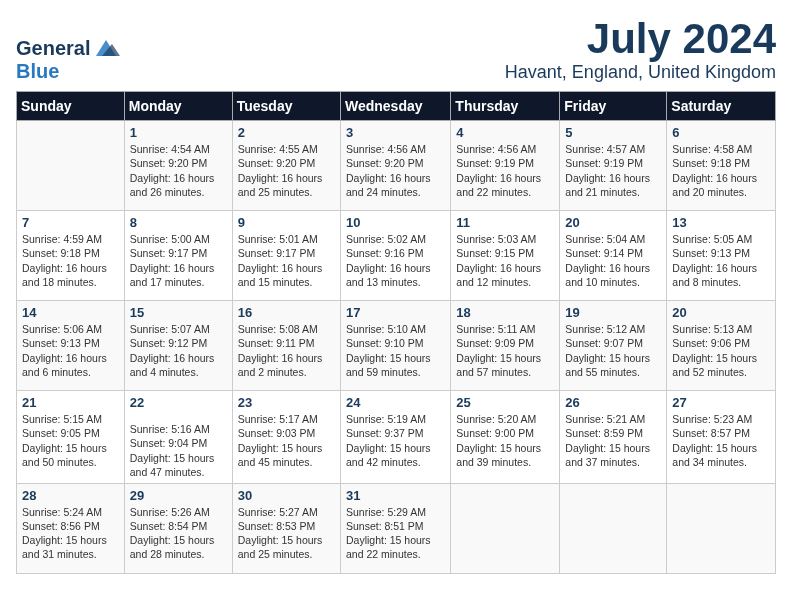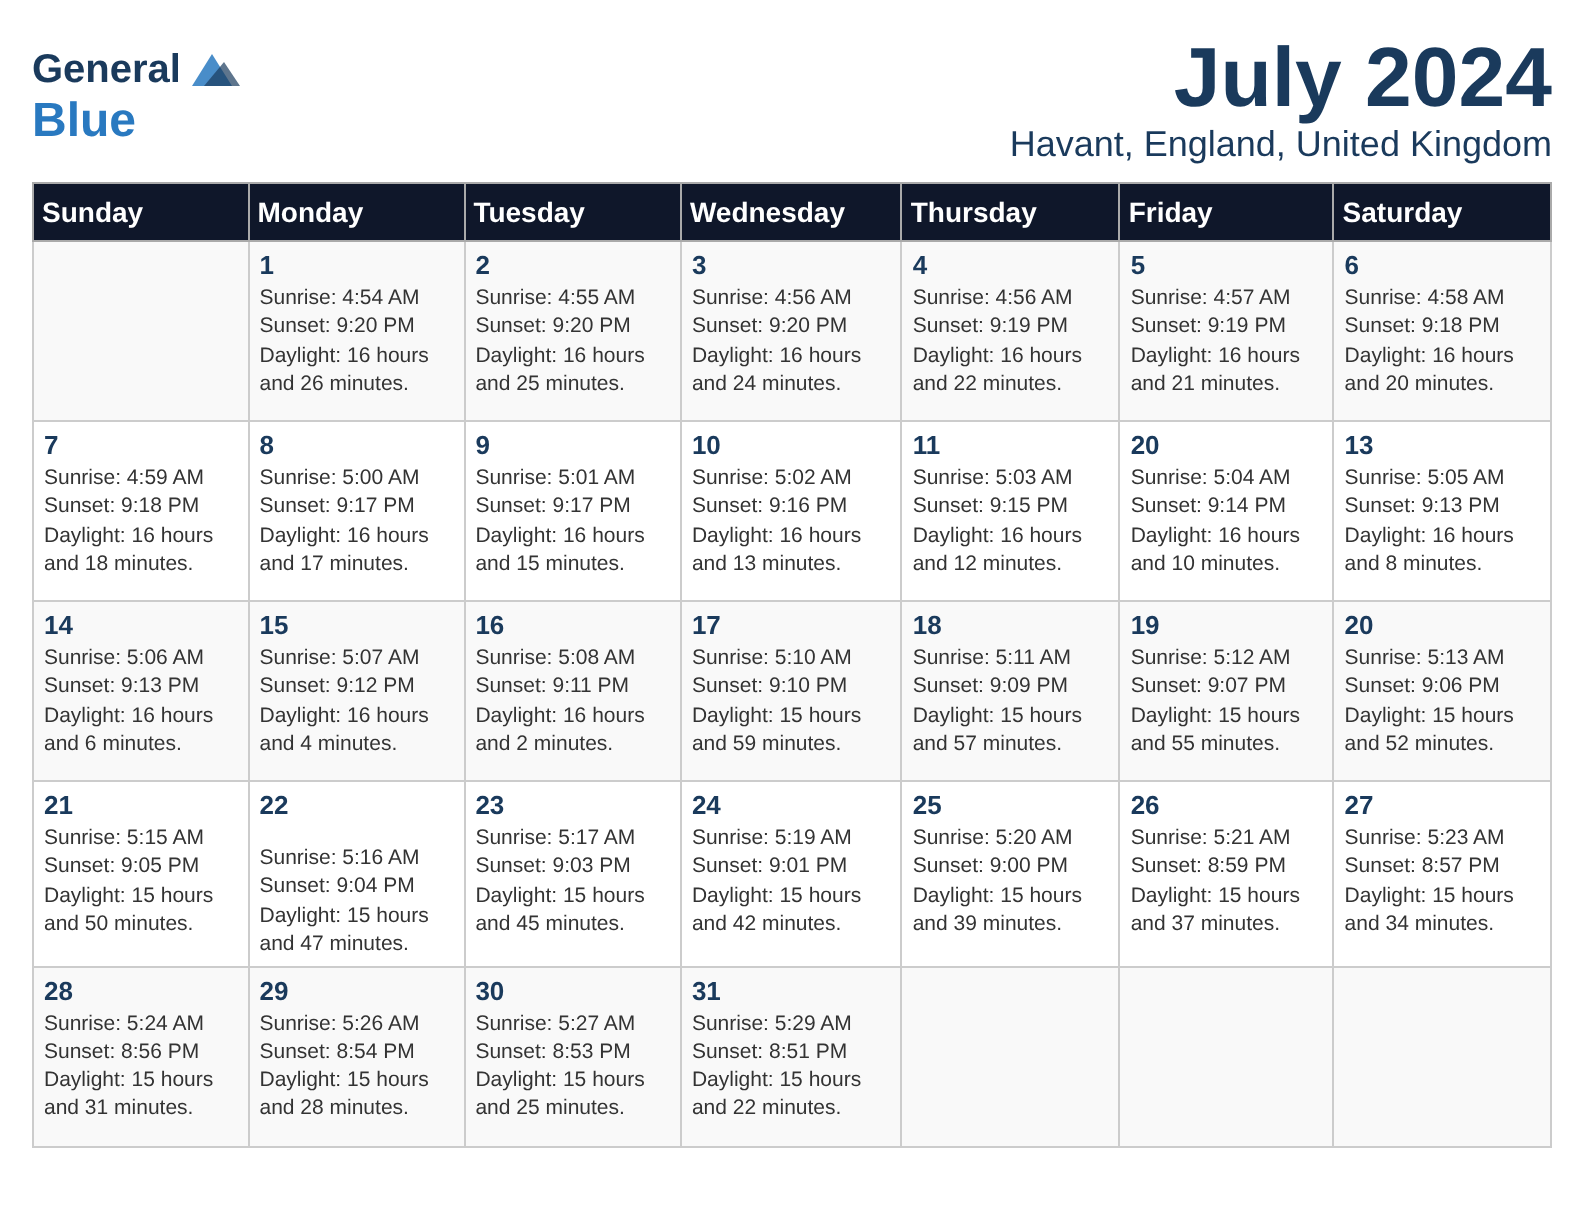--- a/index.html
+++ b/index.html
@@ -6,35 +6,35 @@
     body {
       font-family: Arial, sans-serif;
       background: #fff;
       width: 792px;
       min-height: 612px;
       padding: 16px;
     }
     .header-area {
       display: flex;
       justify-content: space-between;
-      align-items: center;
+      align-items: flex-end;
       margin-bottom: 4px;
     }
     .logo {
       display: flex;
       flex-direction: column;
       align-items: flex-start;
     }
     .logo-general {
       font-size: 20px;
       font-weight: bold;
       color: #1a3a5c;
     }
     .logo-blue {
-      font-size: 24px;
+      font-size: 20px;
       font-weight: bold;
       color: #2979c0;
     }
     .title-area {
       text-align: right;
     }
     .month-title {
       font-size: 42px;
       font-weight: bold;
       color: #1a3a5c;
@@ -288,21 +288,21 @@
         <td>
           <div class="day-number">23</div>
           <div class="day-content" style="white-space: pre-line;">Sunrise: 5:17 AM
 Sunset: 9:03 PM
 Daylight: 15 hours
 and 45 minutes.</div>
         </td>
         <td>
           <div class="day-number">24</div>
           <div class="day-content" style="white-space: pre-line;">Sunrise: 5:19 AM
-Sunset: 9:01 PM
+Sunset: 9:37 PM
 Daylight: 15 hours
 and 42 minutes.</div>
         </td>
         <td>
           <div class="day-number">25</div>
           <div class="day-content" style="white-space: pre-line;">Sunrise: 5:20 AM
 Sunset: 9:00 PM
 Daylight: 15 hours
 and 39 minutes.</div>
         </td>

